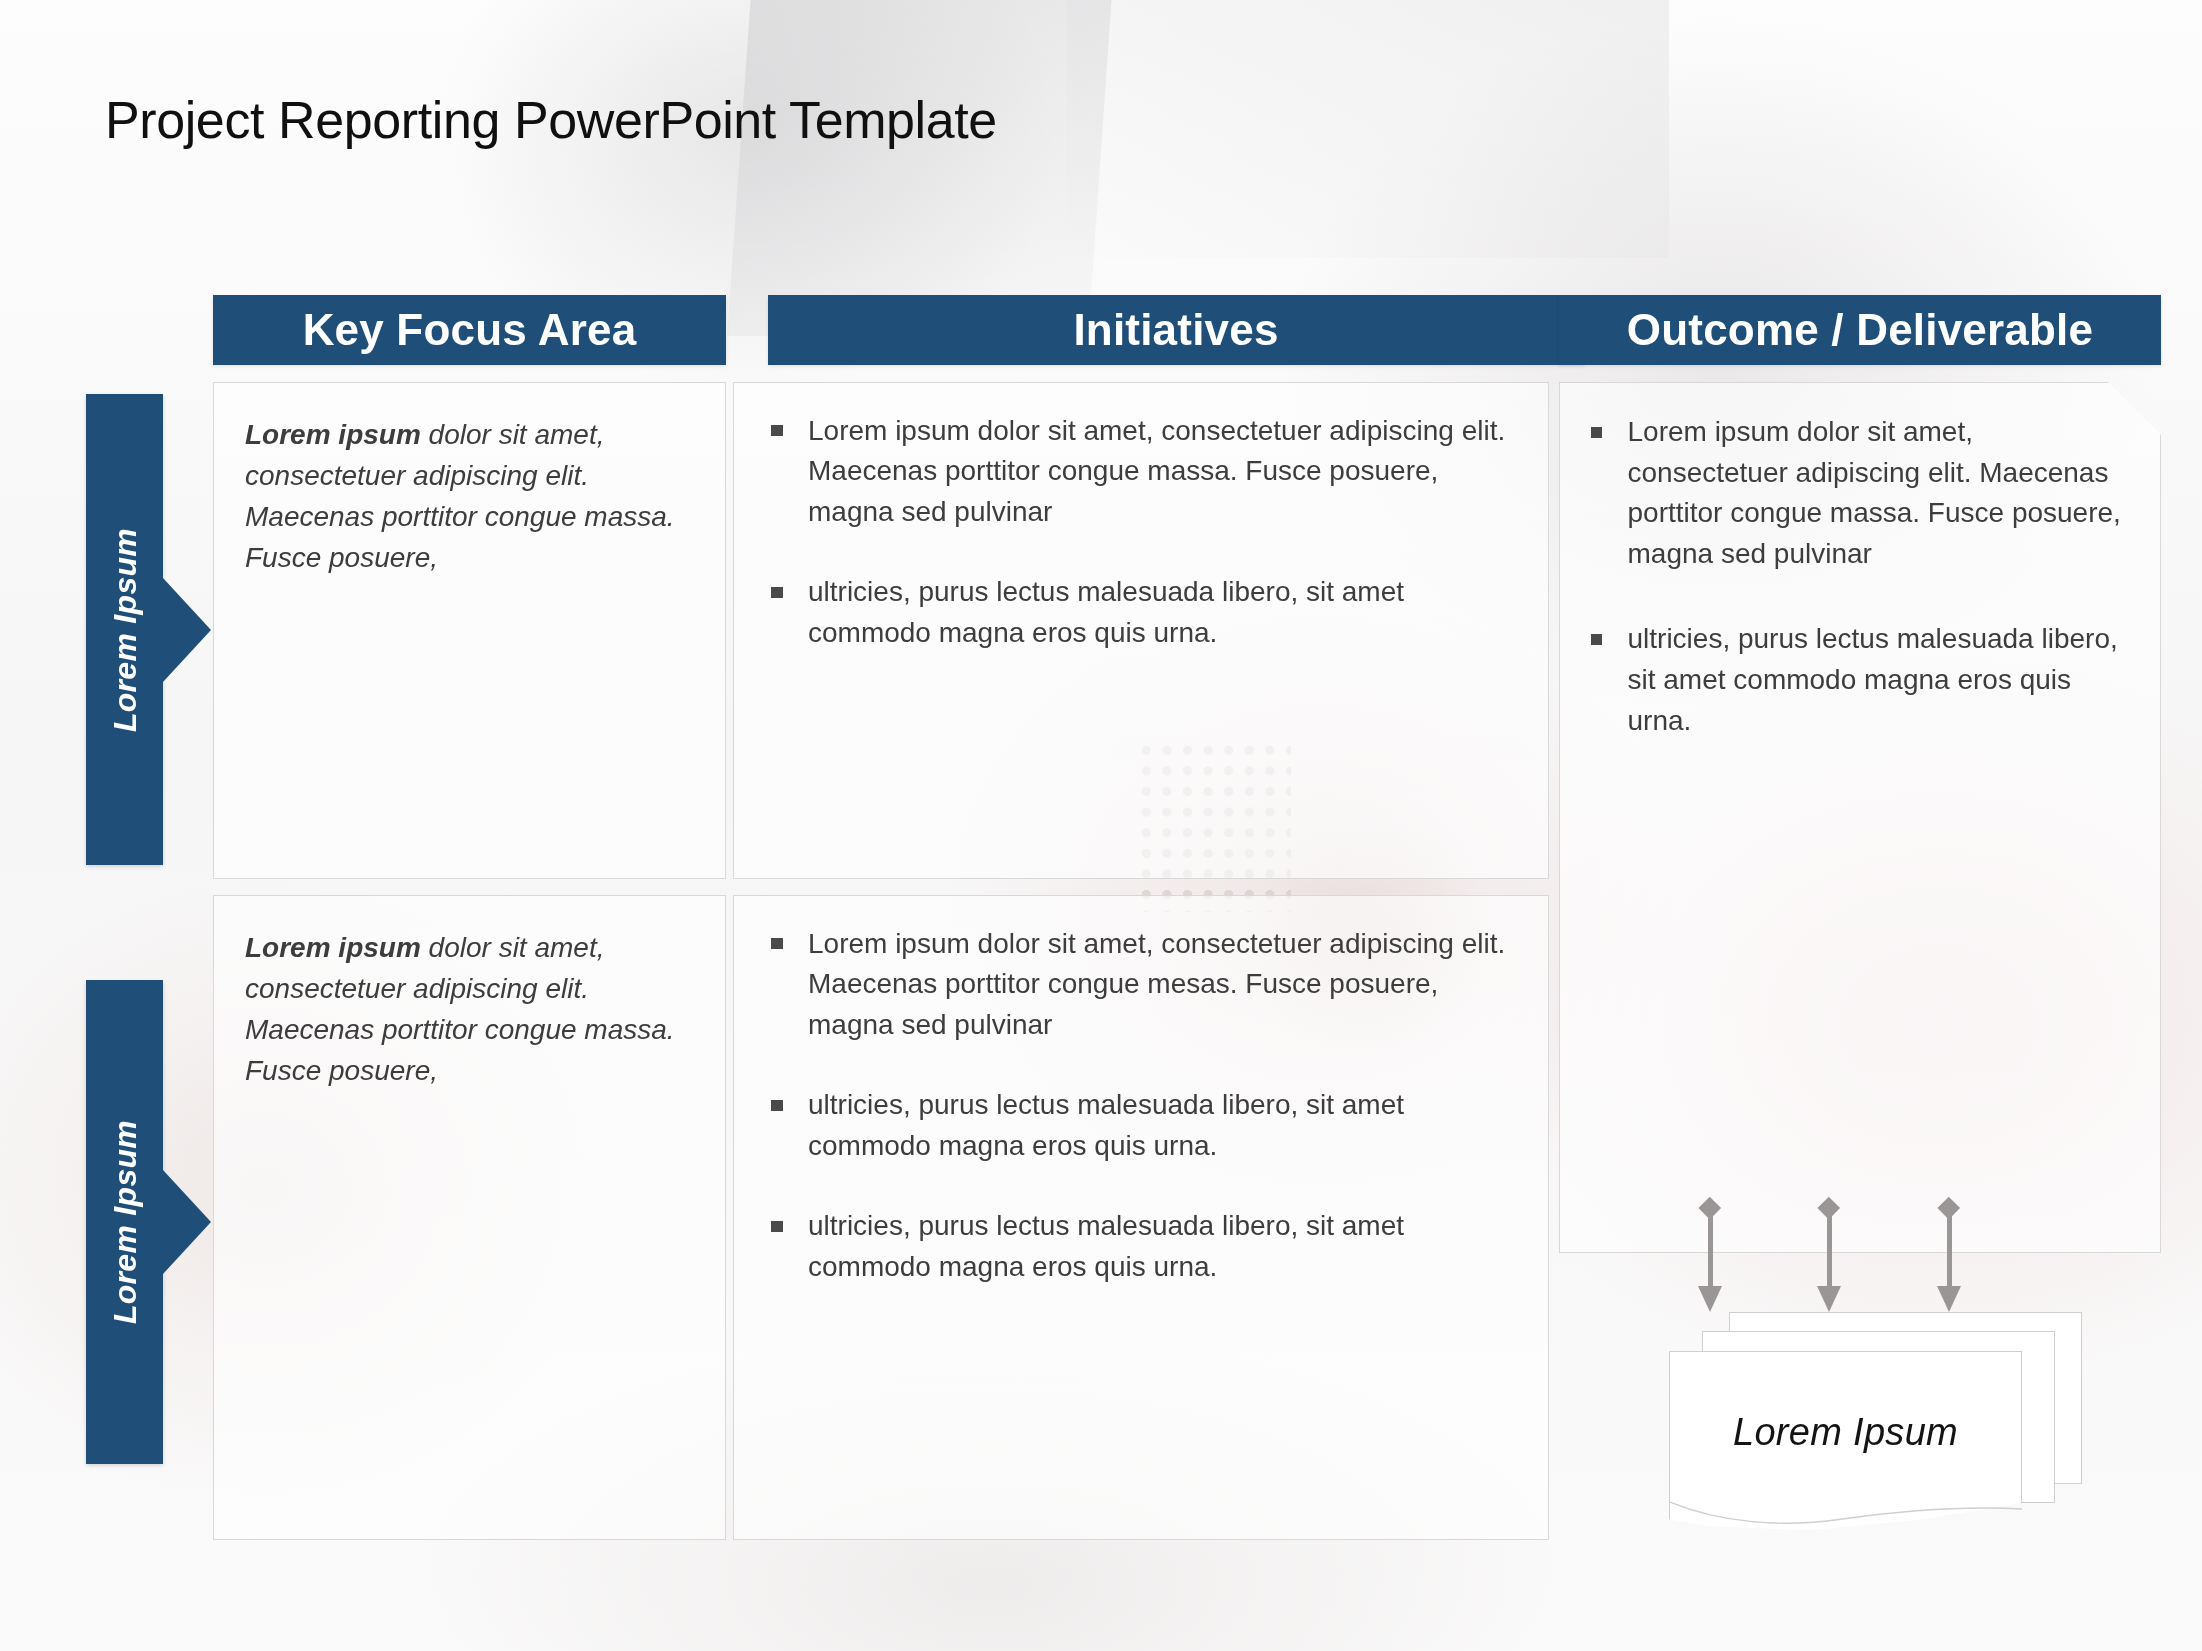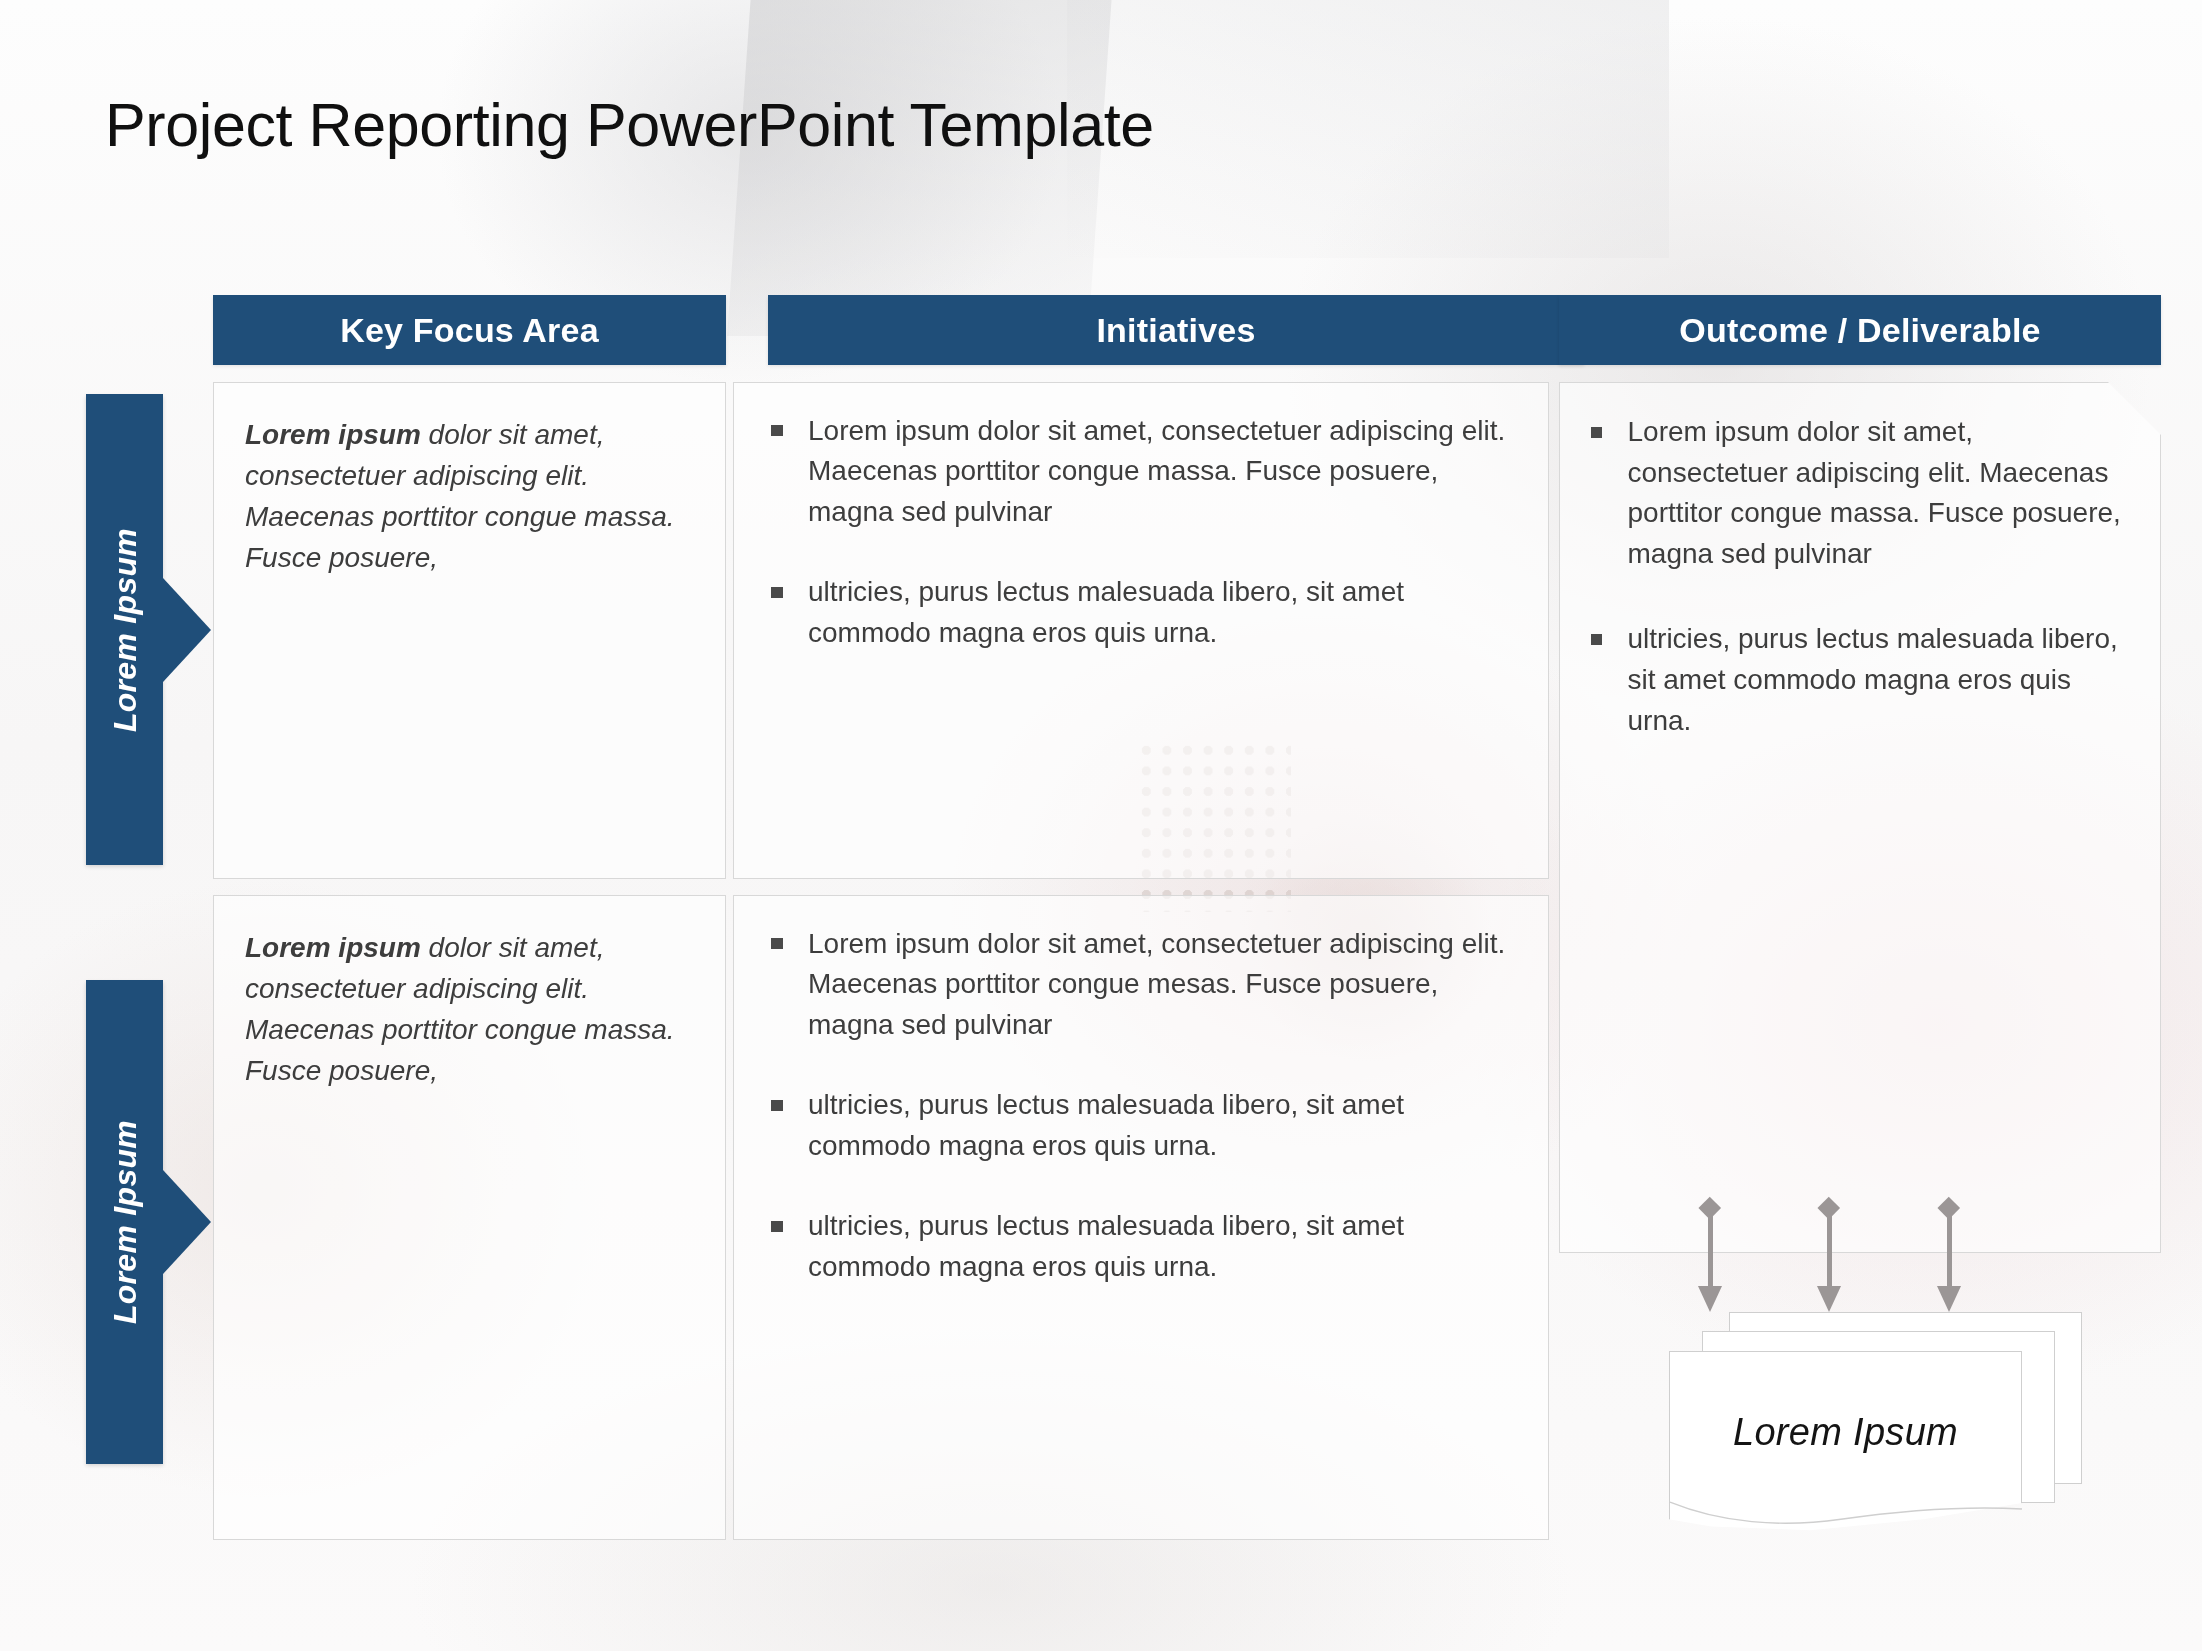--- a/index.html
+++ b/index.html
@@ -67,36 +67,36 @@
     border-radius: 50%;
     background: radial-gradient(circle, rgba(224,210,206,0.45) 0%, rgba(224,210,206,0) 68%);
     pointer-events: none;
   }
 
   
   .slide-title {
     position: absolute;
     left: 105px;
     top: 93px;
-    font-size: 61px;
+    font-size: 52px;
     line-height: 1.06;
     font-weight: 400;
     color: #101010;
     letter-spacing: -0.4px;
     white-space: nowrap;
   }
 
   
   .header-row { position: absolute; top: 295px; left: 0; }
   .col-header {
     position: absolute;
     height: 70px;
     background: #1F4E79;
     color: #ffffff;
-    font-size: 34px;
+    font-size: 44px;
     font-weight: bold;
     display: flex;
     align-items: center;
     justify-content: center;
     letter-spacing: 0.2px;
     box-shadow: 0 1.7px 3.4px rgba(0,0,0,0.10);
   }
   .hdr-key      { left: 213px;  width: 513px; }
   .hdr-init     { left: 768px;  width: 816px; }
   .hdr-outcome  { left: 1559px; width: 602px; }

